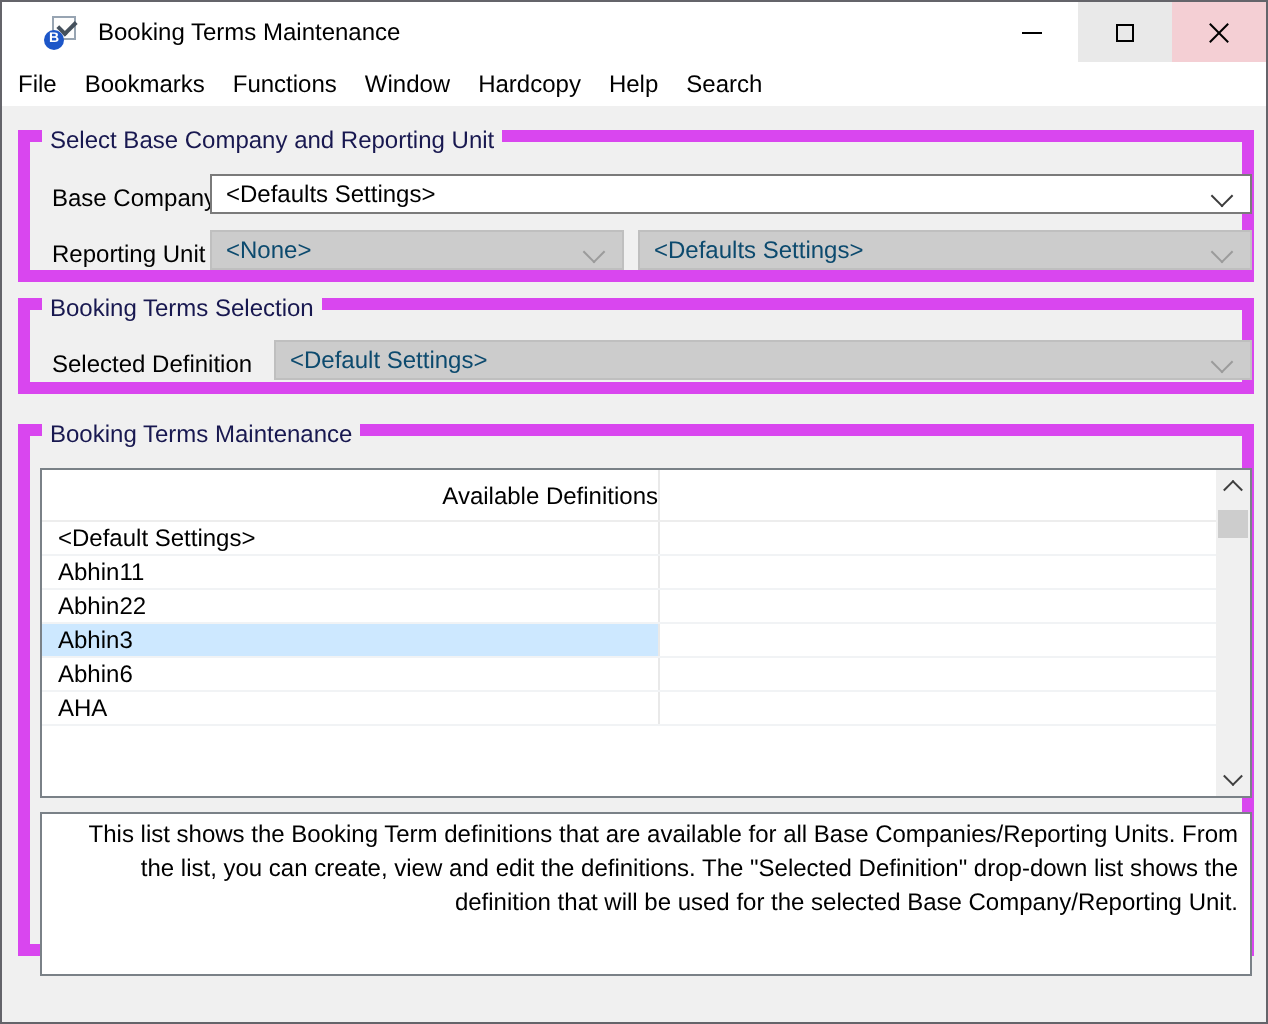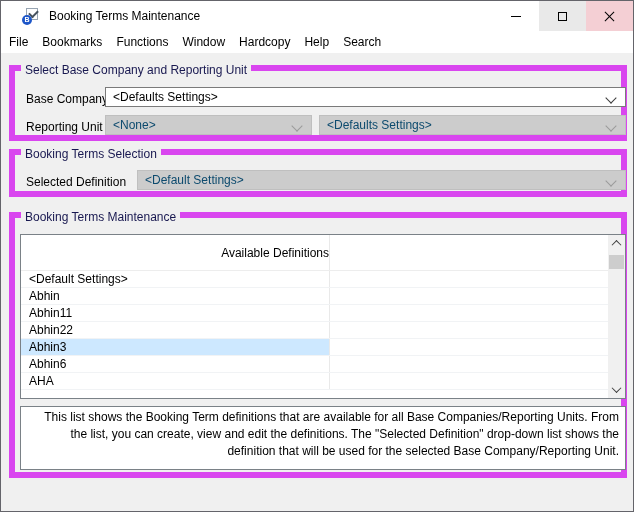--- a/index.html
+++ b/index.html
@@ -37,36 +37,36 @@
   #group-maintenance{left:8px;top:211px;width:618px;height:266px;}
   .field-label{position:absolute;white-space:nowrap;}
   
   .combo{position:absolute;height:20px;box-sizing:border-box;border:1px solid #7a7a7a;background:#fff;
          display:flex;align-items:center;padding:0 26px 0 7px;white-space:nowrap;overflow:hidden;cursor:default;}
   .combo .chev{position:absolute;right:10px;top:6px;width:7px;height:7px;border-right:1px solid #3c3c3c;border-bottom:1px solid #3c3c3c;transform:rotate(45deg);}
   .combo.disabled{background:#cccccc;border-color:#bfbfbf;color:#0c4a6e;}
   .combo.disabled .chev{border-color:#9b9b9b;}
   
   .listbox{position:absolute;left:5px;top:16px;width:606px;height:165px;box-sizing:border-box;border:1px solid #7a8187;background:#fff;overflow:hidden;}
-  .lv-header{display:flex;width:587px;height:36px;box-sizing:border-box;border-bottom:1px solid #ededed;align-items:center;}
+  .lv-header{display:flex;width:587px;height:26px;box-sizing:border-box;border-bottom:1px solid #ededed;align-items:center;}
   .lv-header .h1{width:308px;box-sizing:border-box;padding-left:9px;}
   .lv-header .h2{flex:1;align-self:stretch;border-left:1px solid #e9e9e9;}
   .lv-row{display:flex;width:587px;height:17px;box-sizing:border-box;border-bottom:1px solid #f1f3f5;align-items:center;cursor:default;}
   .lv-row .c1{width:308px;height:100%;box-sizing:border-box;padding-left:8px;display:flex;align-items:center;overflow:hidden;white-space:nowrap;}
   .lv-row .c2{flex:1;height:100%;border-left:1px solid #e9e9e9;}
   .lv-row.selected .c1{background:#cde8ff;}
   
   .scrollbar{position:absolute;top:0;right:0;bottom:0;width:17px;background:#f0f0f0;}
   .sb-btn{height:17px;display:flex;align-items:center;justify-content:center;cursor:default;}
   .chev-up{width:6px;height:6px;border-top:1px solid #3f3f3f;border-right:1px solid #3f3f3f;transform:rotate(-45deg) translate(-1px,1px);}
   .chev-dn{width:6px;height:6px;border-bottom:1px solid #3f3f3f;border-right:1px solid #3f3f3f;transform:rotate(45deg) translate(-1px,-1px);}
   .sb-down{position:absolute;bottom:0;left:0;right:0;}
   .sb-thumb{position:absolute;top:20px;left:1px;width:15px;height:14px;background:#cdcdcd;}
   
-  .descbox{position:absolute;left:5px;top:188px;width:606px;height:64px;box-sizing:border-box;border:1px solid #7a8187;background:#fff;padding:2px 6px;line-height:17px;overflow:hidden;}
+  .descbox{position:absolute;left:5px;top:188px;width:606px;height:82px;box-sizing:border-box;border:1px solid #7a8187;background:#fff;padding:2px 6px;line-height:17px;overflow:hidden;}
   
   .assign-btn{position:absolute;left:428px;top:483px;width:192px;height:25px;box-sizing:border-box;
               background:#e1e1e1;border:1px solid #adadad;display:flex;align-items:center;justify-content:center;cursor:default;white-space:nowrap;}
 </style>
 </head>
 <body>
 
 <div class="window">
 
   <div class="titlebar">
@@ -135,24 +135,20 @@
     <div class="listbox">
       <div class="lv-header">
         <span class="h1">Available Definitions</span>
         <span class="h2"></span>
       </div>
       <div class="lv-row">
         <span class="c1">&lt;Default Settings&gt;</span>
           <span class="c2"></span>
       </div>
       <div class="lv-row">
-        <span class="c1">Abhin</span>
-          <span class="c2"></span>
-      </div>
-      <div class="lv-row">
         <span class="c1">Abhin11</span>
           <span class="c2"></span>
       </div>
       <div class="lv-row">
         <span class="c1">Abhin22</span>
           <span class="c2"></span>
       </div>
       <div class="lv-row selected">
         <span class="c1">Abhin3</span>
           <span class="c2"></span>

